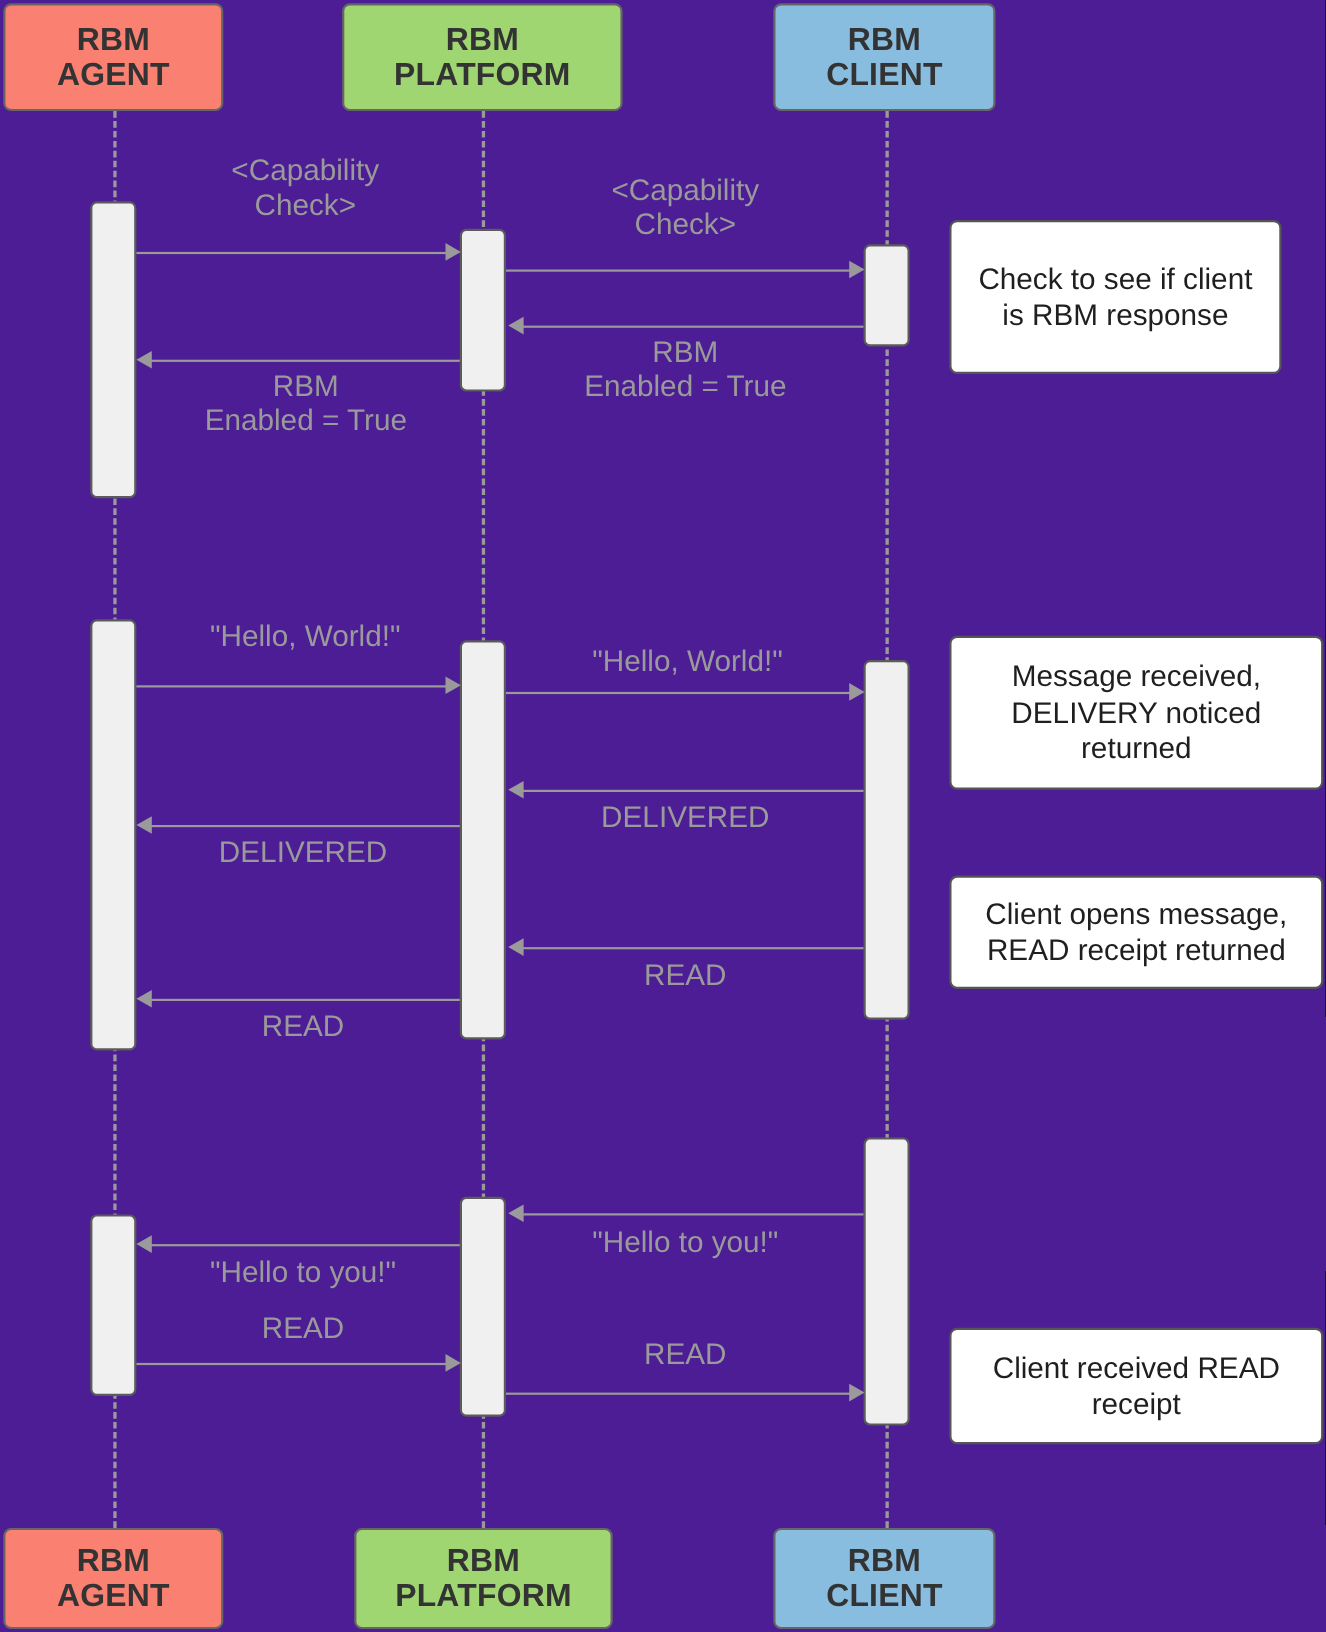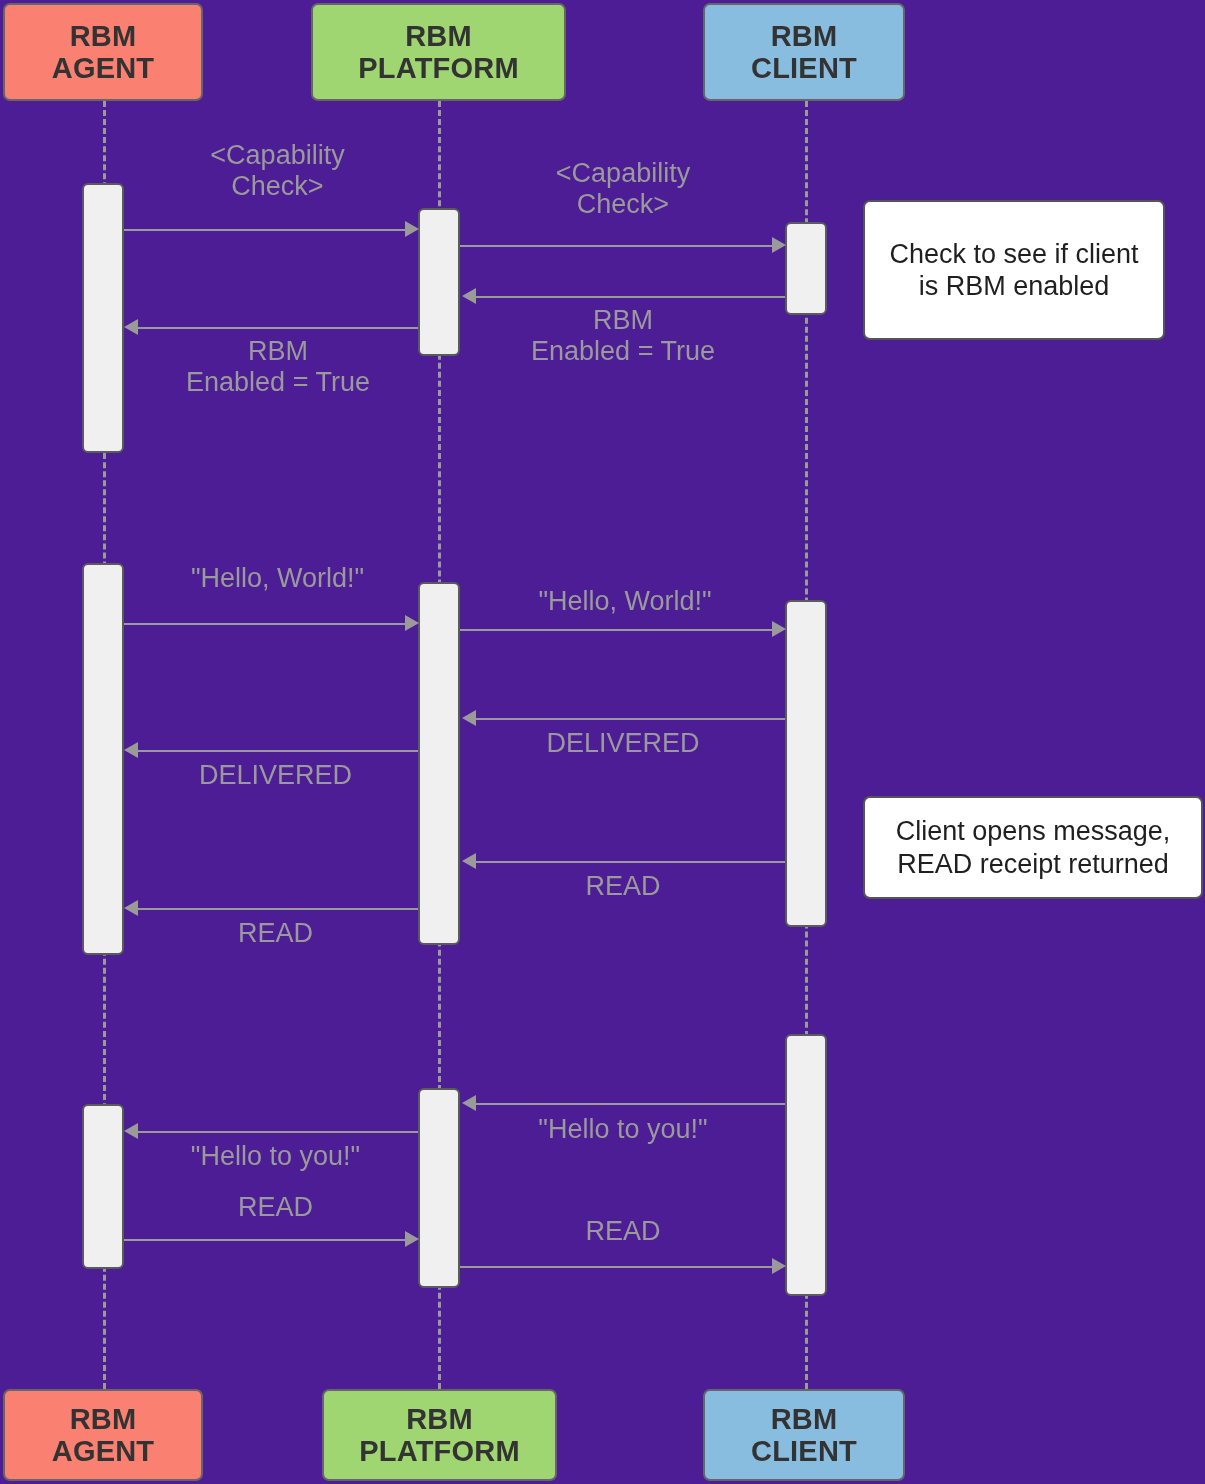--- a/index.html
+++ b/index.html
@@ -191,20 +191,22 @@
   <div class="msglabel" style="left:133px;top:1141px;width:285px;">"Hello to you!"</div>
 
   <div class="msgline" style="left:124px;top:1239px;width:286px;"></div>
   <div class="arrowhead right" style="left:405px;top:1231px;"></div>
   <div class="msglabel" style="left:133px;top:1192px;width:285px;">READ</div>
 
   <div class="msgline" style="left:460px;top:1266px;width:318px;"></div>
   <div class="arrowhead right" style="left:772px;top:1258px;"></div>
   <div class="msglabel" style="left:478px;top:1216px;width:290px;">READ</div>
 
-  <div class="note" style="left:863px;top:200px;width:302px;height:140px;">Check to see if client is RBM enabled</div>
-
+  <div class="note" style="left:863px;top:200px;width:302px;height:140px;">Check to see if client is RBM response</div>
+
+  <div class="note" style="left:863px;top:578px;width:340px;height:140px;">Message received, DELIVERY noticed returned</div>
 
   <div class="note" style="left:863px;top:796px;width:340px;height:103px;">Client opens message, READ receipt returned</div>
 
 
+  <div class="note" style="left:863px;top:1207px;width:340px;height:106px;">Client received READ receipt</div>
 
 </div>
 
 </body></html>

